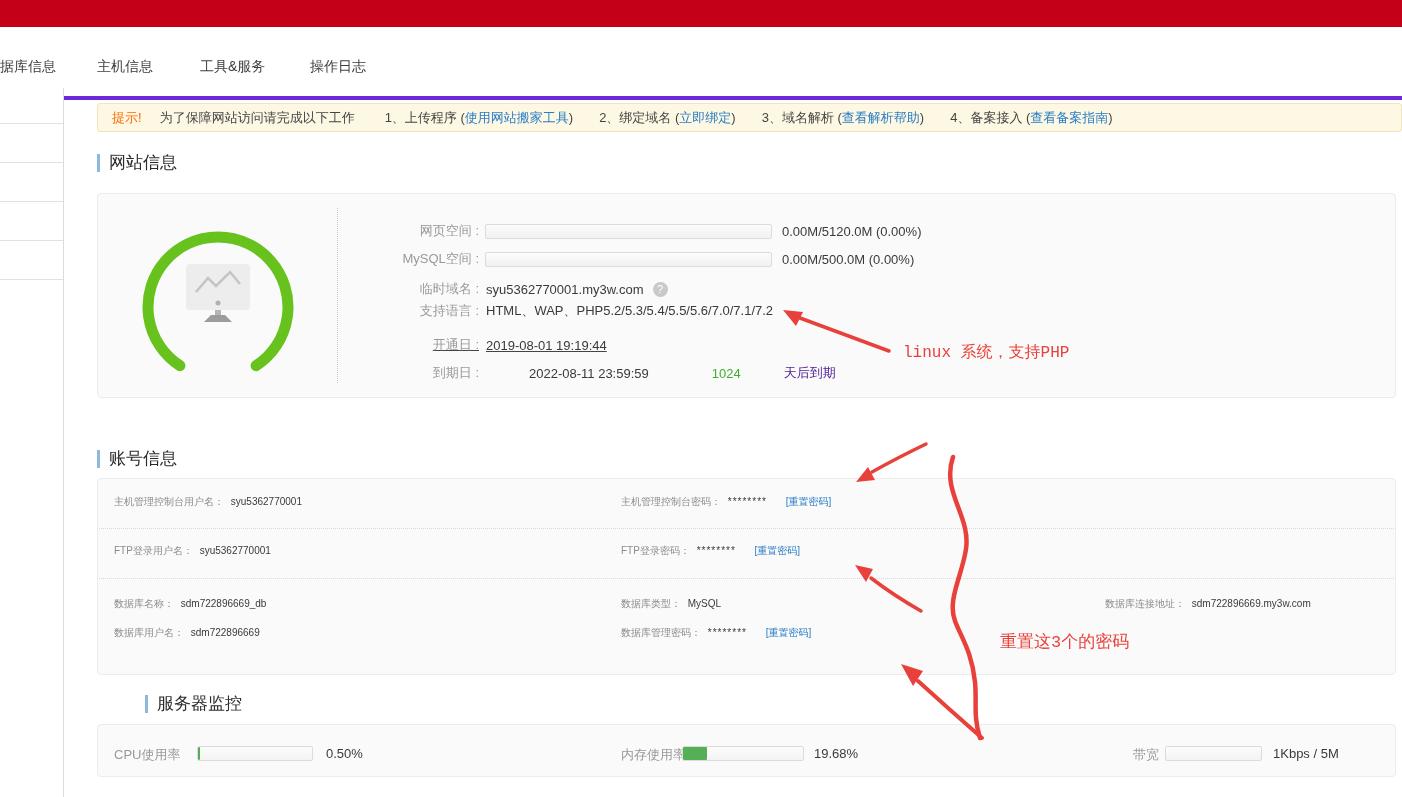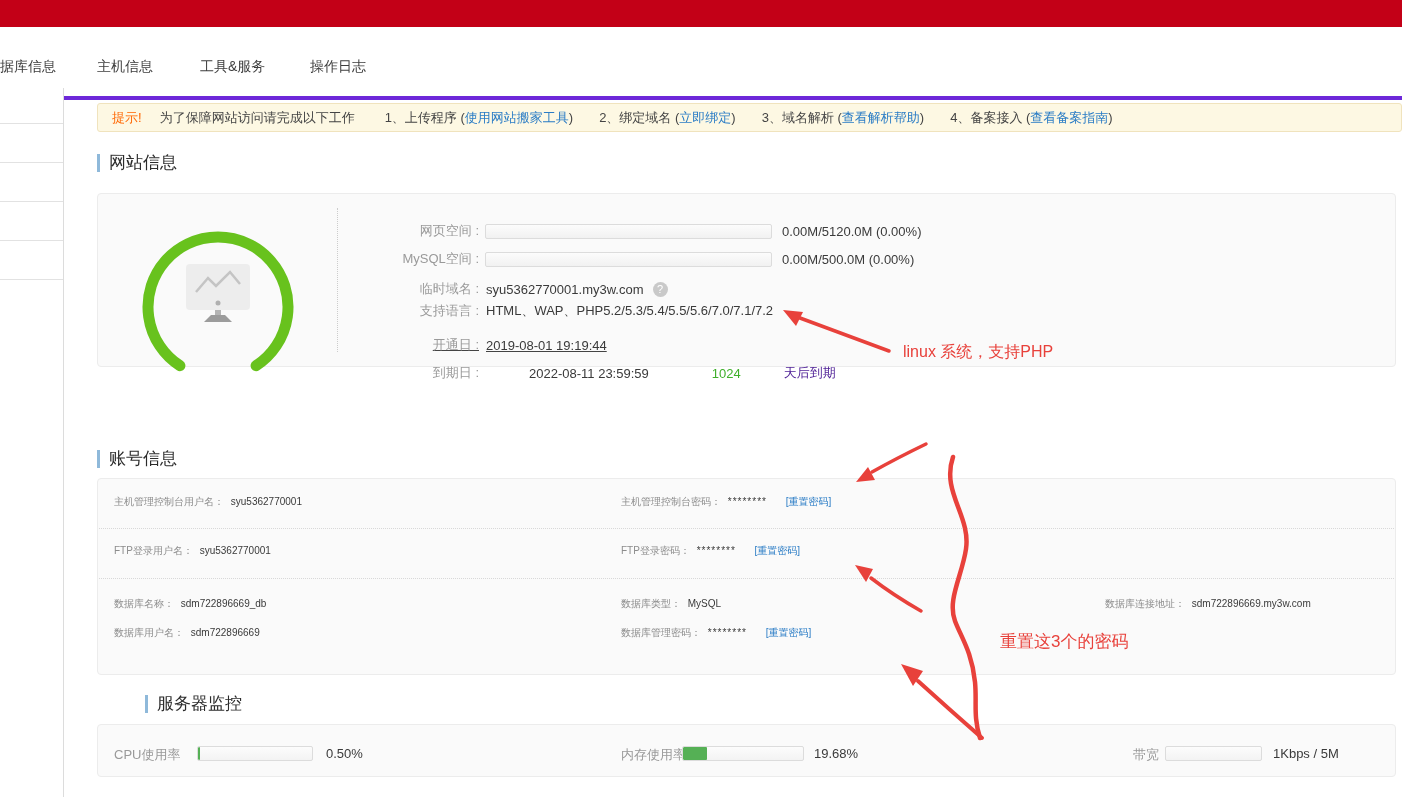--- a/index.html
+++ b/index.html
@@ -25,21 +25,21 @@
   .n-badge{color:#f60;margin:0 18px 0 14px;}
   .n-intro{margin-right:30px;}
   .n-item{margin-right:26px;}
   .n-link{color:#2a7cc5;cursor:pointer;text-decoration:none;margin-top:24px;}
   
   .sec-title{position:absolute;left:97px;display:flex;align-items:center;font-size:17px;color:#2b2b2b;}
   .sec-title .tbar{width:3px;height:18px;background:#8fb9da;margin-right:9px;}
   .st1{top:151px;} .st2{top:447px;} .st3{top:692px;margin-left:48px;}
   
   .card{position:absolute;left:97px;width:1299px;background:#fafafa;border:1px solid #ececec;border-radius:4px;box-sizing:border-box;}
-  .card1{top:193px;height:174px;padding-left:7px;}
+  .card1{top:193px;height:205px;padding-left:7px;}
   .card2{top:478px;height:197px;}
   .card3{top:724px;height:53px;}
   
   .gauge-svg{position:absolute;left:0;top:14px;}
   .gauge-status{position:absolute;left:0;top:316px;width:240px;text-align:center;font-size:23px;color:#63c01a;}
   .card1 .vdiv{position:absolute;left:239px;top:14px;bottom:14px;border-left:1px dotted #ccc;}
   
   .irow{position:absolute;left:270px;display:flex;align-items:center;height:20px;font-size:13px;white-space:nowrap;}
   .irow .lb{width:111px;text-align:right;color:#999;flex:none;}
   .irow .vl{color:#3a3a3a;margin-left:7px;}
@@ -61,21 +61,21 @@
   .dot-h{position:absolute;left:1px;right:1px;border-top:1px dotted #d8d8d8;}
   .dh1{top:49px;} .dh2{top:99px;}
   
   .mcell{position:absolute;top:21px;font-size:13px;white-space:nowrap;}
   .mlabel{color:#999;}
   .mvalue{color:#3a3a3a;}
   .mbar{position:absolute;top:21px;height:13px;border:1px solid #dcdcdc;background:linear-gradient(#fcfcfc,#f3f3f3);border-radius:2px;overflow:hidden;box-sizing:content-box;}
   .mbar .pfill{border-radius:1px;}
   
   .anno-svg{position:absolute;left:0;top:0;z-index:50;pointer-events:none;}
-  .anno-text{position:absolute;z-index:51;color:#e8413b;font-family:Liberation Sans, sans-serif;pointer-events:none;white-space:nowrap;}
+  .anno-text{position:absolute;z-index:51;color:#e8413b;font-family:Liberation Mono, monospace;pointer-events:none;white-space:nowrap;}
   .an1{left:903px;top:342px;font-size:16px;}
   .an2{left:1000px;top:630px;font-size:17px;}
 </style>
 </head>
 <body>
 
 <div class="topbar"></div>
 
 <div class="nav">
   <div class="tab t1">据库信息</div>

